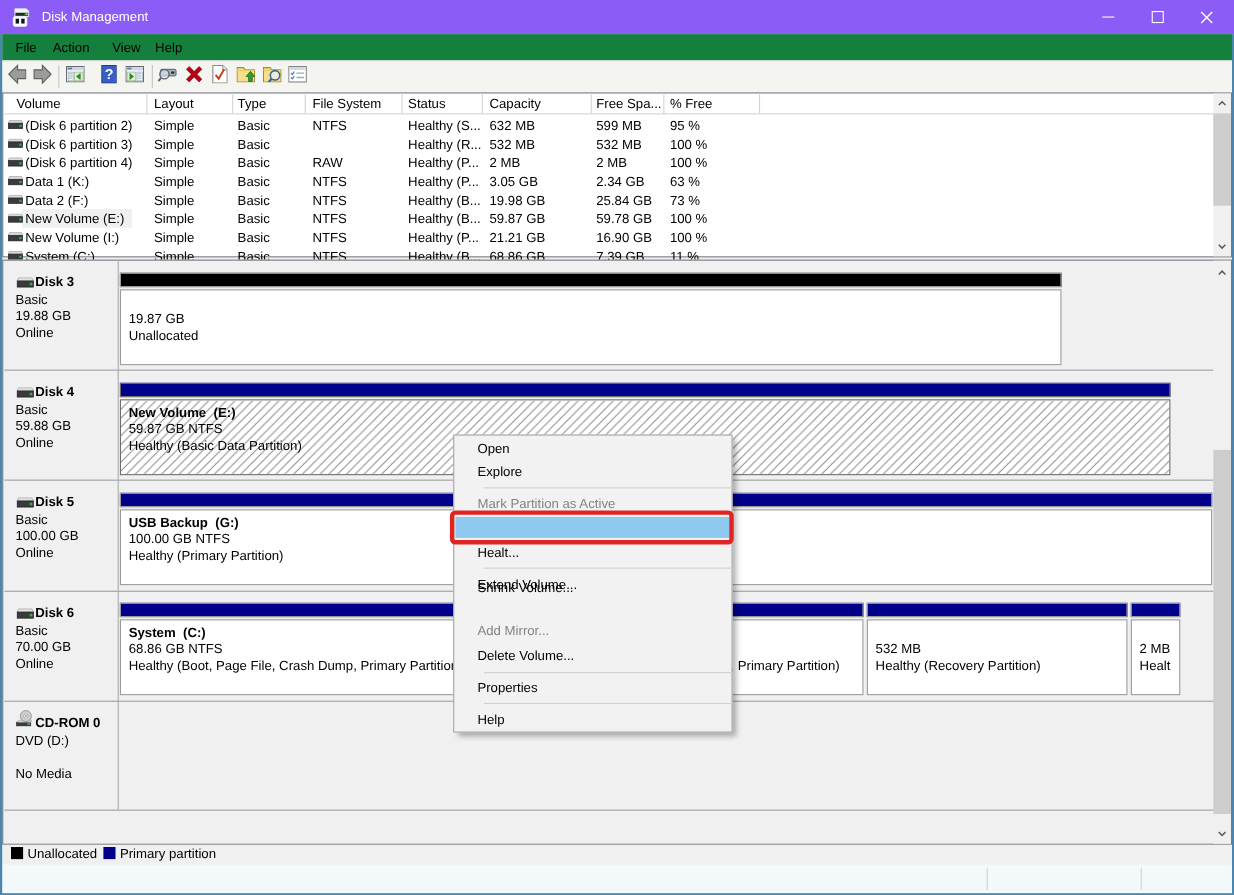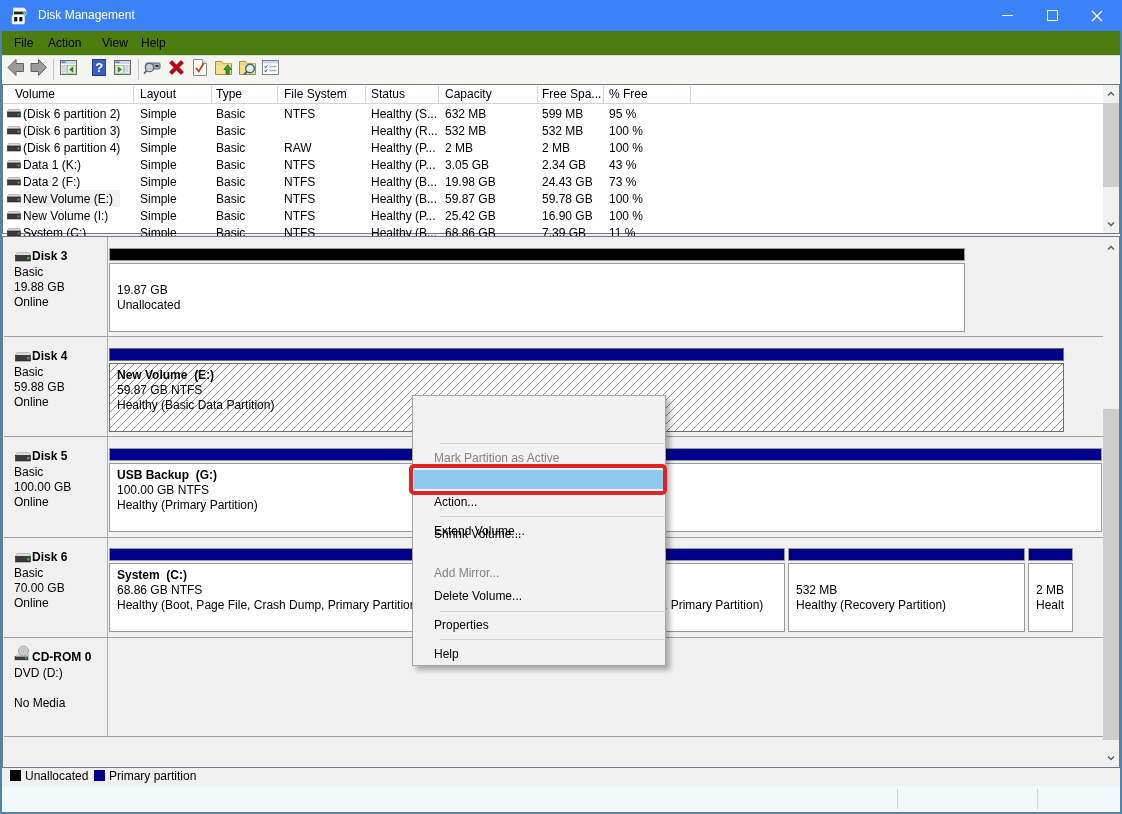--- a/index.html
+++ b/index.html
@@ -4,24 +4,24 @@
 <style>
 html,body{margin:0;padding:0;}
 body{width:1122px;height:814px;position:relative;overflow:hidden;
   font-family:"Liberation Sans",sans-serif;font-size:12px;color:#000;background:#f0f0f0;}
 .abs{position:absolute;}
 
 #frame-left{left:0;top:31px;width:2px;bottom:0;background:#4a86ad;}
 #frame-right{right:0;top:31px;width:2px;bottom:0;background:#4a86ad;}
 #frame-bottom{left:0;bottom:0;width:1122px;height:2px;background:#4a86ad;}
 
-#titlebar{left:0;top:0;width:1122px;height:31px;background:#3b82f6;}
+#titlebar{left:0;top:0;width:1122px;height:31px;background:#8b5cf6;}
 #title-text{left:38px;top:0;height:31px;line-height:31px;color:#fff;font-size:12px;}
 
-#menubar{left:2px;top:31px;width:1118px;height:24px;background:#4d7c0f;text-decoration:underline;}
+#menubar{left:2px;top:31px;width:1118px;height:24px;background:#15803d;text-decoration:underline;}
 .menuitem{position:absolute;top:0;height:24px;line-height:25px;}
 
 #toolbar{left:2px;top:55px;width:1118px;height:28px;background:#f4f4f1;border-top:1px solid #dfdfdf;}
 .tsep{position:absolute;top:3px;width:1px;height:21px;background:#c5c5c5;}
 
 #pane1{left:2px;top:84px;width:1118px;height:150px;background:#fff;border:1px solid #767981;box-sizing:border-box;}
 .hsep{position:absolute;top:1px;width:1px;height:17px;background:#d3d3d3;}
 #hdrline{position:absolute;left:0;top:18px;width:1116px;height:1px;background:#d3d3d3;}
 .hdrtxt{position:absolute;top:2px;height:15px;line-height:15px;}
 .lrow{position:absolute;left:0;width:1100px;height:17px;}
@@ -218,35 +218,35 @@
         <rect x="0.5" y="3" width="13" height="5" fill="#3a3a3a" stroke="#222" stroke-width="0.6"></rect>
         <rect x="10.5" y="4.5" width="2" height="2" fill="#35b04a"></rect>
       </svg>
       <div class="lc" style="left:20px">Data 1 (K:)</div>
       <div class="lc" style="left:137px">Simple</div>
       <div class="lc" style="left:213px">Basic</div>
       <div class="lc" style="left:281px">NTFS</div>
       <div class="lc" style="left:368px">Healthy (P...</div>
       <div class="lc" style="left:442px">3.05 GB</div>
       <div class="lc" style="left:539px">2.34 GB</div>
-      <div class="lc" style="left:606px">43 %</div>
+      <div class="lc" style="left:606px">63 %</div>
     </div>
 <div class="lrow" style="top:88px">
       <svg class="volico" viewBox="0 0 14 9">
         <path d="M1.5 0.5 L12.5 0.5 L13.5 3 L0.5 3 Z" fill="#dcdcdc" stroke="#999" stroke-width="0.6"></path>
         <rect x="0.5" y="3" width="13" height="5" fill="#3a3a3a" stroke="#222" stroke-width="0.6"></rect>
         <rect x="10.5" y="4.5" width="2" height="2" fill="#35b04a"></rect>
       </svg>
       <div class="lc" style="left:20px">Data 2 (F:)</div>
       <div class="lc" style="left:137px">Simple</div>
       <div class="lc" style="left:213px">Basic</div>
       <div class="lc" style="left:281px">NTFS</div>
       <div class="lc" style="left:368px">Healthy (B...</div>
       <div class="lc" style="left:442px">19.98 GB</div>
-      <div class="lc" style="left:539px">24.43 GB</div>
+      <div class="lc" style="left:539px">25.84 GB</div>
       <div class="lc" style="left:606px">73 %</div>
     </div>
 <div class="lrow" style="top:105px">
       <div class="abs" style="left:17px;top:0px;width:100px;height:17px;background:#f0f0f0"></div>
       <svg class="volico" viewBox="0 0 14 9">
         <path d="M1.5 0.5 L12.5 0.5 L13.5 3 L0.5 3 Z" fill="#dcdcdc" stroke="#999" stroke-width="0.6"></path>
         <rect x="0.5" y="3" width="13" height="5" fill="#3a3a3a" stroke="#222" stroke-width="0.6"></rect>
         <rect x="10.5" y="4.5" width="2" height="2" fill="#35b04a"></rect>
       </svg>
       <div class="lc" style="left:20px">New Volume (E:)</div>
@@ -262,21 +262,21 @@
       <svg class="volico" viewBox="0 0 14 9">
         <path d="M1.5 0.5 L12.5 0.5 L13.5 3 L0.5 3 Z" fill="#dcdcdc" stroke="#999" stroke-width="0.6"></path>
         <rect x="0.5" y="3" width="13" height="5" fill="#3a3a3a" stroke="#222" stroke-width="0.6"></rect>
         <rect x="10.5" y="4.5" width="2" height="2" fill="#35b04a"></rect>
       </svg>
       <div class="lc" style="left:20px">New Volume (I:)</div>
       <div class="lc" style="left:137px">Simple</div>
       <div class="lc" style="left:213px">Basic</div>
       <div class="lc" style="left:281px">NTFS</div>
       <div class="lc" style="left:368px">Healthy (P...</div>
-      <div class="lc" style="left:442px">25.42 GB</div>
+      <div class="lc" style="left:442px">21.21 GB</div>
       <div class="lc" style="left:539px">16.90 GB</div>
       <div class="lc" style="left:606px">100 %</div>
     </div>
 <div class="lrow" style="top:139px">
       <svg class="volico" viewBox="0 0 14 9">
         <path d="M1.5 0.5 L12.5 0.5 L13.5 3 L0.5 3 Z" fill="#dcdcdc" stroke="#999" stroke-width="0.6"></path>
         <rect x="0.5" y="3" width="13" height="5" fill="#3a3a3a" stroke="#222" stroke-width="0.6"></rect>
         <rect x="10.5" y="4.5" width="2" height="2" fill="#35b04a"></rect>
       </svg>
       <div class="lc" style="left:20px">System (C:)</div>
@@ -447,23 +447,25 @@
   <div class="abs" style="left:107px;top:0;height:16px;line-height:17px">Primary partition</div>
 </div>
 
 <div class="abs" id="statusbar">
   <div class="abs" style="left:895px;top:3px;width:1px;height:20px;background:#c9d4da"></div>
   <div class="abs" style="left:1035px;top:3px;width:1px;height:20px;background:#c9d4da"></div>
 </div>
 
 <div class="abs" id="cmenu">
   <div id="mhl"></div>
+  <div class="mi" style="top:2px">Open</div>
+  <div class="mi" style="top:23px">Explore</div>
   <div class="msep" style="top:47px"></div>
   <div class="mi dis" style="top:52px">Mark Partition as Active</div>
-  <div class="mi" style="top:96px">Action...</div>
+  <div class="mi" style="top:96px">Healt...</div>
   <div class="msep" style="top:120px"></div>
   <div class="mi" style="top:125px">Extend Volume...</div>
   <div class="mi" style="top:128px">Shrink Volume...</div>
   <div class="mi dis" style="top:167px">Add Mirror...</div>
   <div class="mi" style="top:190px">Delete Volume...</div>
   <div class="msep" style="top:215px"></div>
   <div class="mi" style="top:219px">Properties</div>
   <div class="msep" style="top:243px"></div>
   <div class="mi" style="top:248px">Help</div>
 </div>

